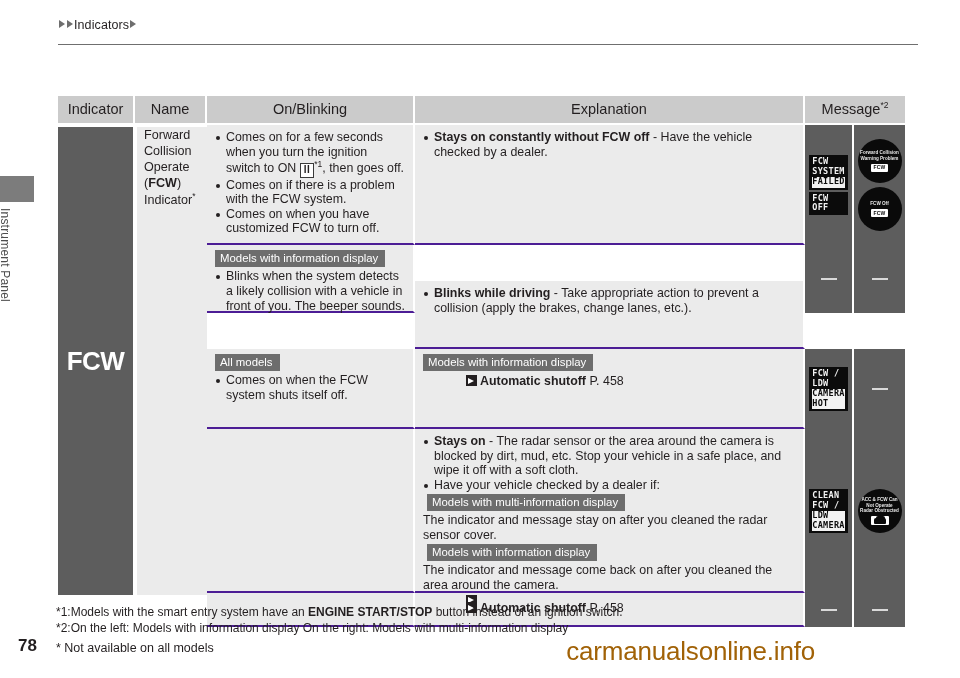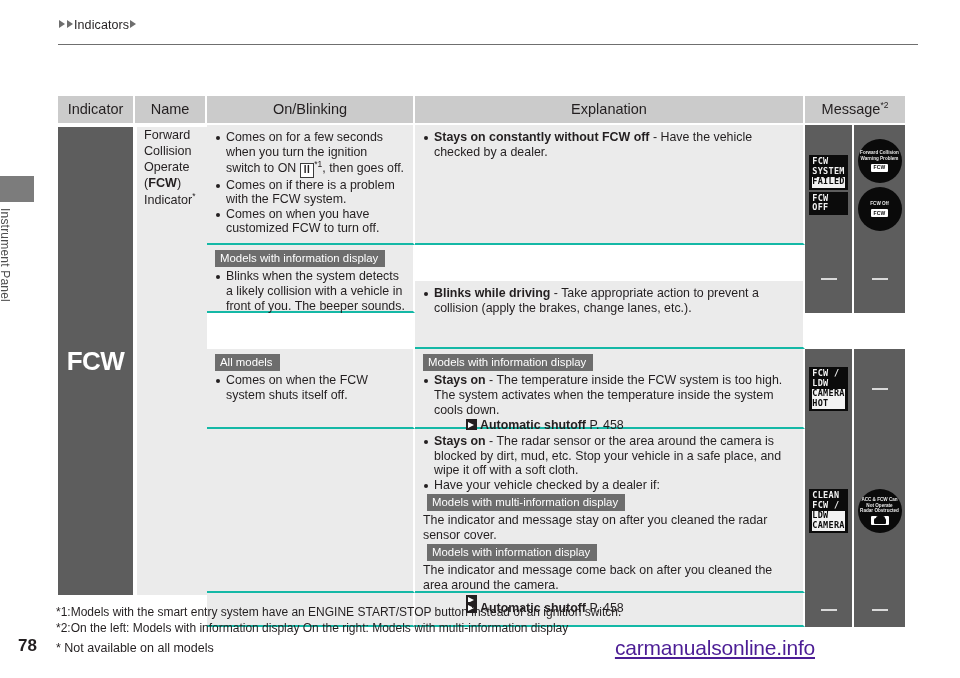--- a/index.html
+++ b/index.html
@@ -63,21 +63,21 @@
   
   .table {
     position: absolute;
     left: 58px; top: 96px;
     width: 847px;
   }
   .row { display: flex; width: 100%; }
   .cell {
     background: #ebebeb;
     border-right: 2px solid #ffffff;
-    border-bottom: 2px solid #14b8a6;
+    border-bottom: 2px solid #4c1d95;
     padding: 5px 8px 6px 8px;
     font-size: 12.4px;
     line-height: 1.18;
     color: #231f20;
   }
   .cell:last-child { border-right: none; }
 
   
   .hdr .cell {
     background: #cbcbcb;
@@ -267,42 +267,41 @@
 
   
   .foot {
     position: absolute;
     left: 56px; top: 604px;
     font-size: 12px;
     line-height: 16px;
     color: #231f20;
     white-space: nowrap;
   }
-  .foot b { font-weight: normal; }
+  .foot b { font-weight: bold; }
   .foot2 {
     position: absolute;
     left: 56px; top: 641px;
     font-size: 12.5px;
     color: #231f20;
     white-space: nowrap;
   }
   .pageno {
     position: absolute;
     left: 18px; top: 636px;
     font-size: 17px;
     font-weight: bold;
     color: #231f20;
   }
   .watermark {
     position: absolute;
     right: 16px; top: 636px;
-    font-size: 21px;
-    color: #4c1d95;
+    font-size: 26px;
+    color: #a16207;
     letter-spacing: -0.2px;
-    text-decoration: underline;
   }
   b { font-weight: bold; }
 </style>
 </head>
 <body>
 
 <div id="page">
 
   <div class="breadcrumb">
     <span class="tri"></span><span class="tri"></span><span>Indicators</span><span class="tri"></span>
@@ -394,23 +393,20 @@
       <div class="cell c-ind" style="background:transparent;border:none;padding:0;"></div>
       <div class="cell c-name" style="background:transparent;border:none;padding:0;"></div>
       <div class="cell c-onbl" style="height:80px;">
         <div class="chip">All models</div>
         <ul class="bl">
           <li><span>Comes on when the FCW system shuts itself off.</span></li>
         </ul>
       </div>
       <div class="cell c-expl" style="height:80px;">
         <div class="chip">Models with information display</div>
-        <ul class="bl">
-          <li><b>Stays on</b><span> - The temperature inside the FCW system is too high. The system activates when the temperature inside the system cools down.</span></li>
-        </ul>
         <div class="refline"><span class="refico"></span><b>Automatic shutoff</b><span> P. 458</span></div>
       </div>
       <div class="c-msg msgwrap" style="height:80px;">
         <div class="msgcell" style="width:49px;">
           <div class="lcd">
             <div>FCW /</div>
             <div>LDW</div>
             <div class="lcd inv" style="padding:0 0 1px 0;margin-top:1px;">
               <div>CAMERA</div>
               <div>HOT</div>

